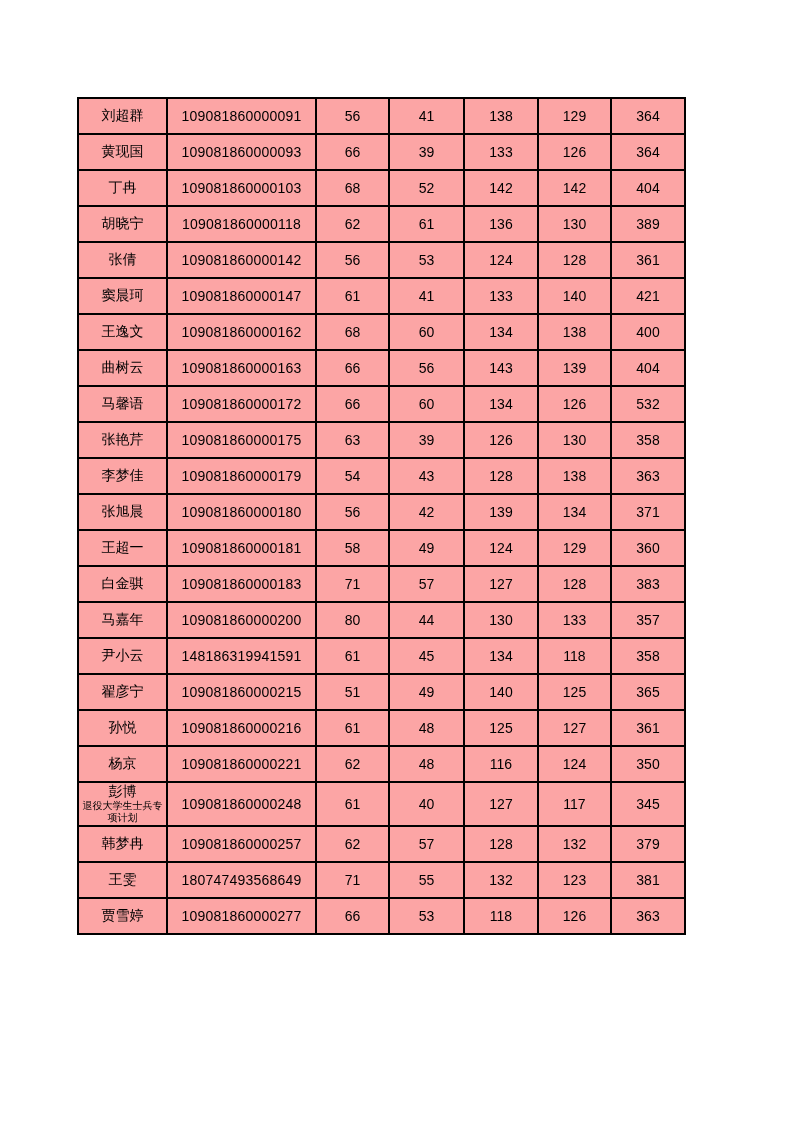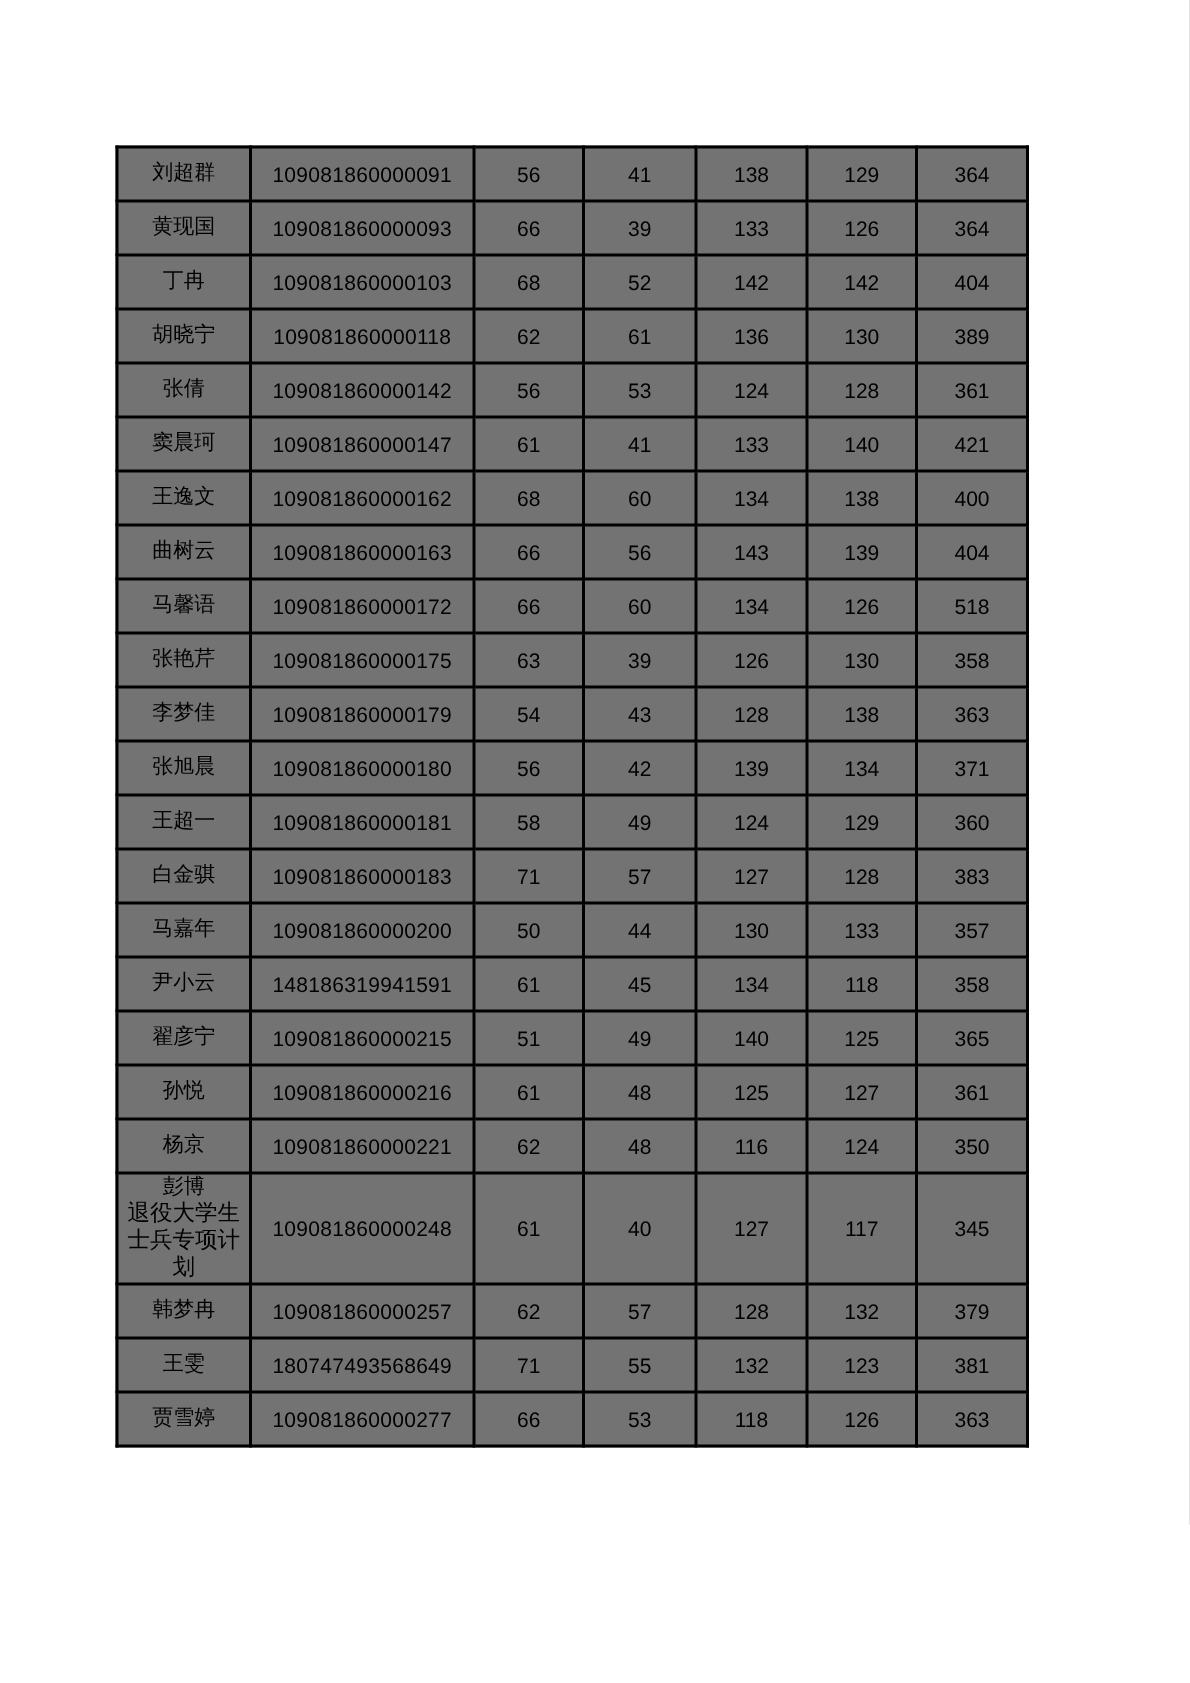--- a/index.html
+++ b/index.html
@@ -17,41 +17,41 @@
     background: #ffffff;
     overflow: hidden;
   }
   table.score-table {
     position: absolute;
     left: 77px;
     top: 97px;
     width: 607px;
     border-collapse: collapse;
     table-layout: fixed;
-    background: #737373;
+    background: #fca5a5;
   }
   table.score-table td {
     border: 2px solid #000000;
     text-align: center;
     vertical-align: middle;
     height: 36px;
     padding: 1px 2px;
     font-size: 14px;
     line-height: 1.15;
     color: #000000;
     overflow: hidden;
   }
   td.name-cell {
     font-family: "Liberation Serif", serif;
     font-size: 13px;
   }
   .student-name { display: block; }
   .student-note {
     display: block;
-    font-size: 15px;
+    font-size: 10px;
     line-height: 1.2;
     font-family: "Liberation Serif", serif;
   }
   td.id-cell { letter-spacing: 0.2px; margin-left: 30px; }
 </style>
 </head>
 <body>
 
 <div class="page">
   <table class="score-table">
@@ -164,21 +164,21 @@
         <tr>
     <td class="name-cell">
       <span class="student-name">马馨语</span>
 
     </td>
     <td class="id-cell">109081860000172</td>
     <td>66</td>
     <td>60</td>
     <td>134</td>
     <td>126</td>
-    <td>518</td>
+    <td>532</td>
   </tr>
         <tr>
     <td class="name-cell">
       <span class="student-name">张艳芹</span>
 
     </td>
     <td class="id-cell">109081860000175</td>
     <td>63</td>
     <td>39</td>
     <td>126</td>
@@ -232,21 +232,21 @@
     <td>127</td>
     <td>128</td>
     <td>383</td>
   </tr>
         <tr>
     <td class="name-cell">
       <span class="student-name">马嘉年</span>
 
     </td>
     <td class="id-cell">109081860000200</td>
-    <td>50</td>
+    <td>80</td>
     <td>44</td>
     <td>130</td>
     <td>133</td>
     <td>357</td>
   </tr>
         <tr>
     <td class="name-cell">
       <span class="student-name">尹小云</span>
 
     </td>

